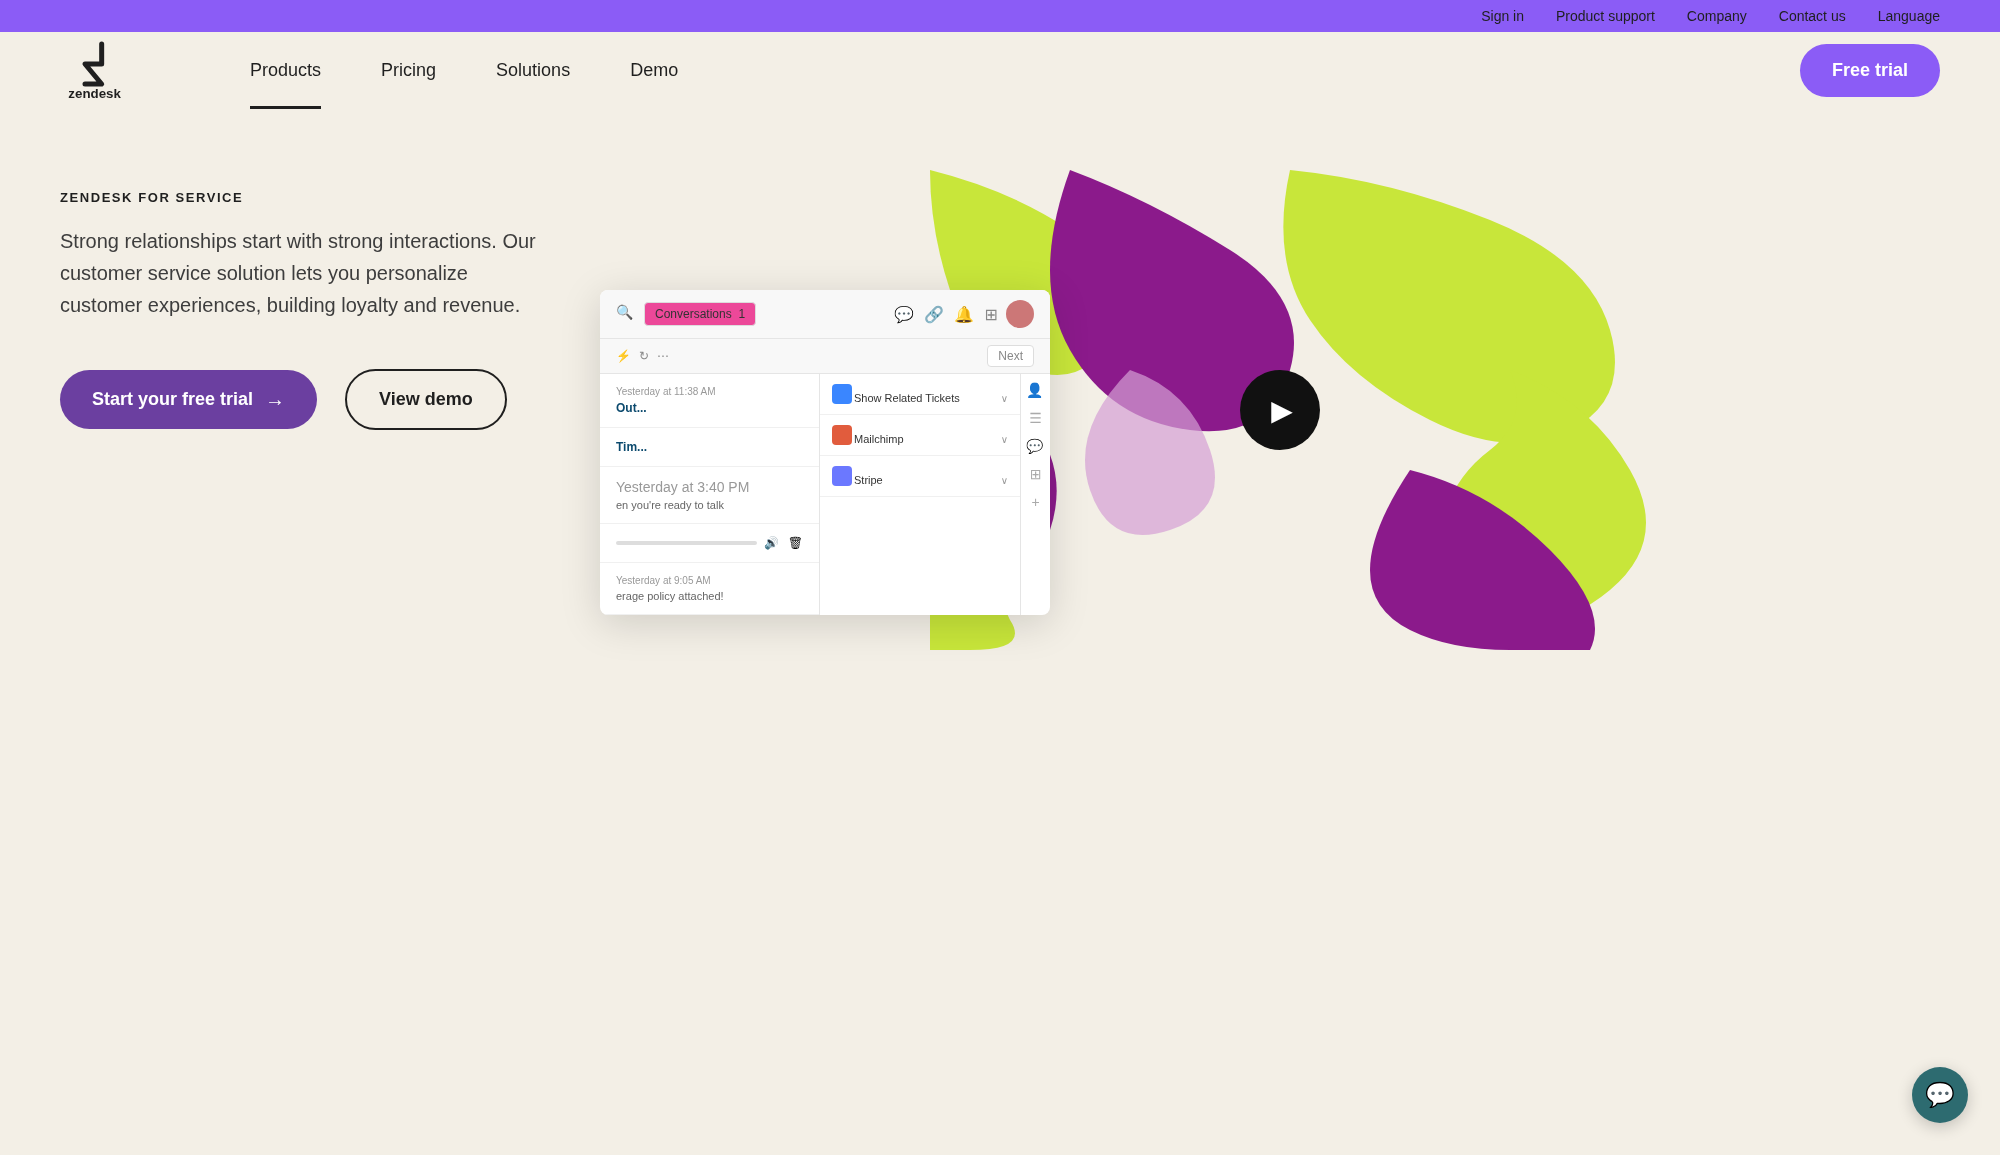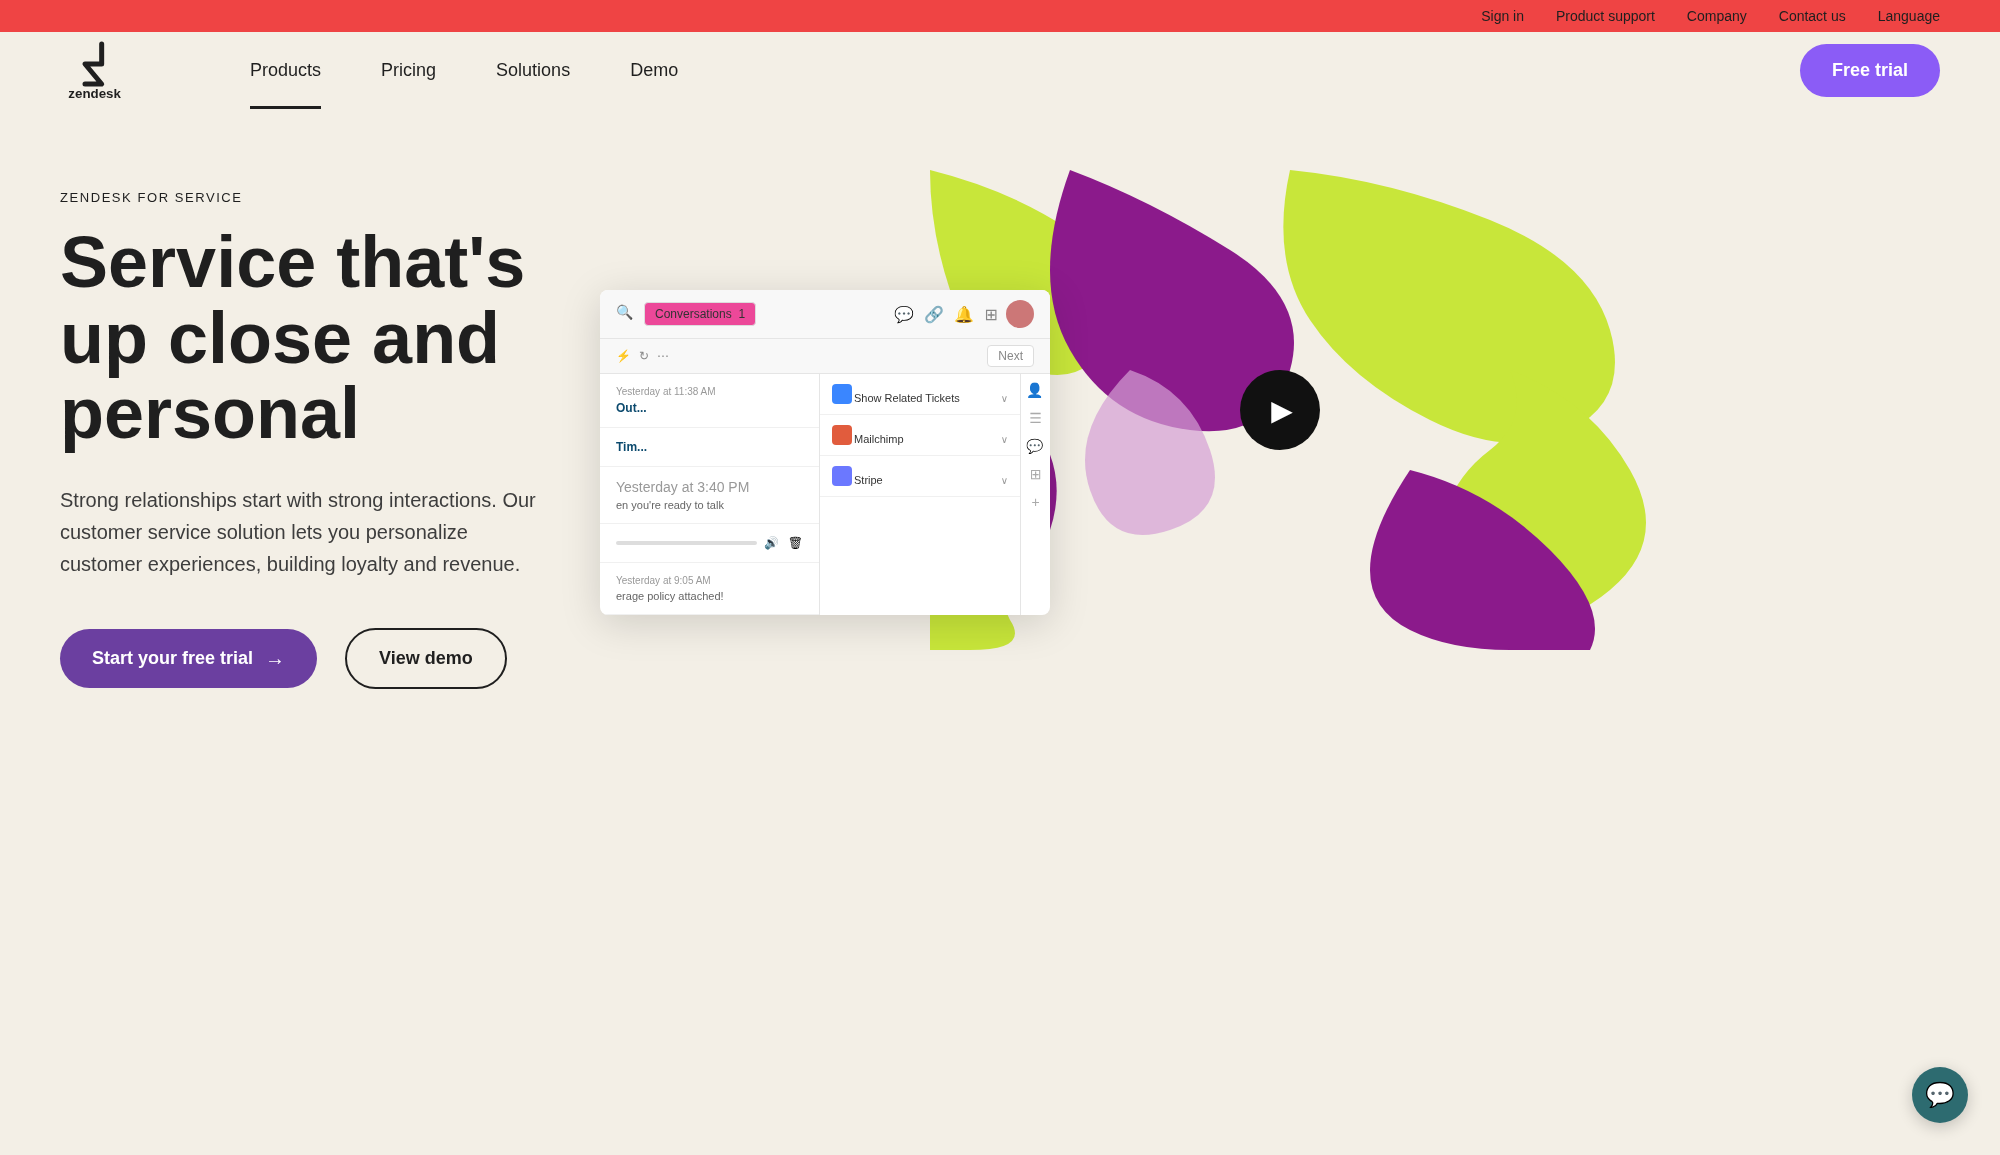--- a/index.html
+++ b/index.html
@@ -11,21 +11,21 @@
       overflow-x: hidden;
     }
 
     
     .utility-bar {
       display: flex;
       justify-content: flex-end;
       align-items: center;
       padding: 8px 60px;
       gap: 32px;
-      background-color: #ef4444;
+      background-color: #8b5cf6;
     }
 
     .utility-bar a {
       text-decoration: none;
       color: #1f1f1f;
       font-size: 14px;
       cursor: pointer;
     }
 
     
@@ -98,21 +98,21 @@
       min-height: 600px;
     }
 
     .hero-content {
       flex: 0 0 520px;
       padding-top: 20px;
     }
 
     .hero-eyebrow {
       font-size: 13px;
-      font-weight: 400;
+      font-weight: 700;
       letter-spacing: 0.12em;
       text-transform: uppercase;
       color: #1f1f1f;
       margin-bottom: 20px;
     }
 
     .hero-title {
       font-size: 72px;
       font-weight: 900;
       line-height: 1.05;
@@ -411,21 +411,20 @@
     <a class="nav-item">Solutions</a>
     <a class="nav-item">Demo</a>
   </div>
 
   <button class="free-trial-btn">Free trial</button>
 </nav>
 
 <section class="hero">
   <div class="hero-content">
     <p class="hero-eyebrow">ZENDESK FOR SERVICE</p>
-    <h1 class="hero-title">Service that's up close and personal</h1>
     <p class="hero-description">Strong relationships start with strong interactions. Our customer service solution lets you personalize customer experiences, building loyalty and revenue.</p>
     <div class="hero-buttons">
       <a class="btn-primary">
         <span>Start your free trial</span>
         <span class="arrow">→</span>
       </a>
       <a class="btn-secondary">View demo</a>
     </div>
   </div>
 

